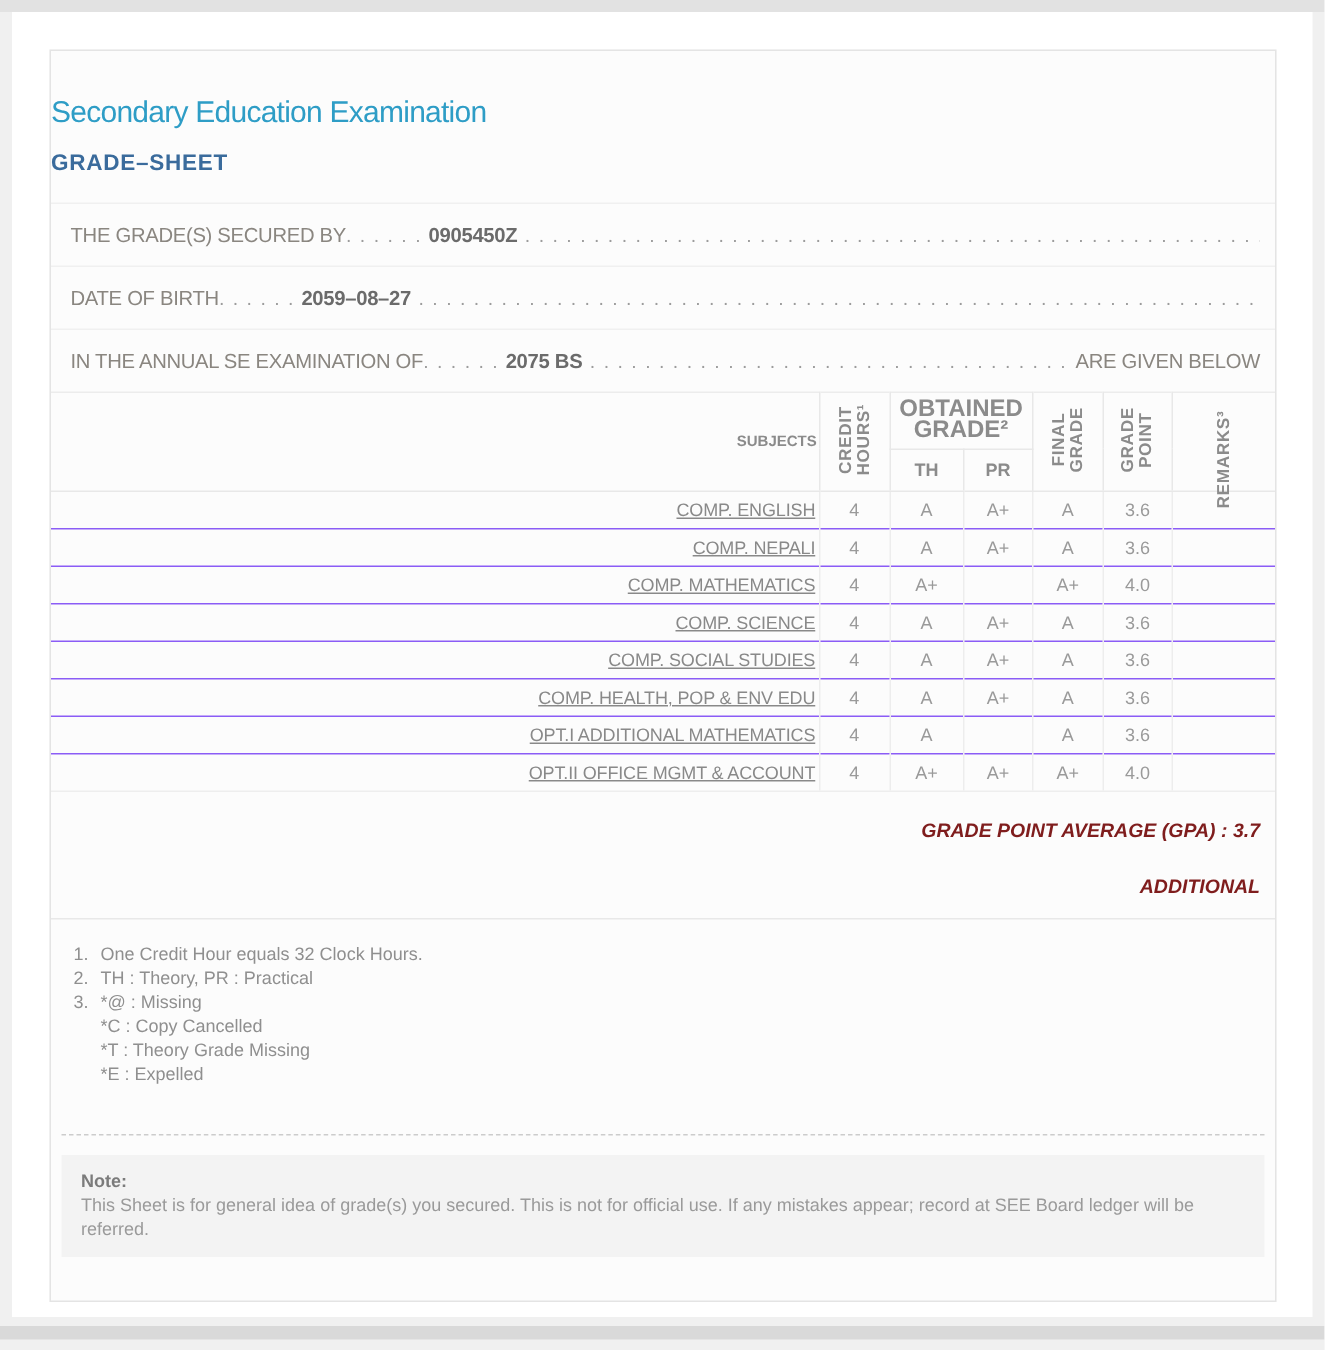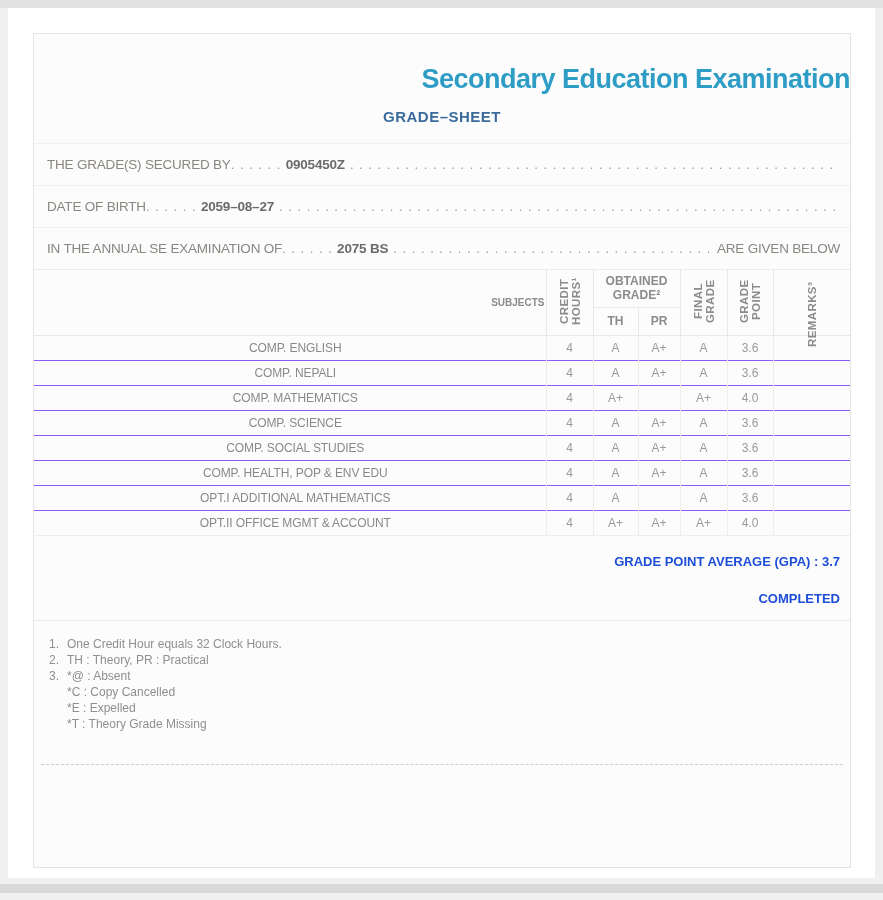--- a/index.html
+++ b/index.html
@@ -16,26 +16,26 @@
     position:absolute; top:8px; left:8px; right:8px; bottom:22px;
     background:#ffffff;
   }
   .card {
     position:absolute; left:25px; top:25px; width:818px; height:835px;
     background:#fcfcfc; border:1px solid #e4e4e4;
     padding-bottom:30px;
   }
   
   .title {
-    margin:30px 0 0; text-align:right;
-    font-size:27px; font-weight:bold; letter-spacing:-0.5px;
+    margin:30px 0 0; text-align:left;
+    font-size:20px; font-weight:normal; letter-spacing:-0.5px;
     color:#2e9dc6;
   }
   .subtitle {
-    margin:13px 0 0; text-align:center;
+    margin:13px 0 0; text-align:left;
     font-size:15px; font-weight:bold; letter-spacing:0.5px;
     color:#3a6b9c;
   }
   
   .info-block { margin-top:18px; }
   .info-row {
     display:flex; align-items:flex-start;
     border-top:1px solid #f0f0f0;
     padding:13px 10px 13px 13px;
     font-size:13.5px; color:#8a8680; letter-spacing:-0.2px;
@@ -51,21 +51,21 @@
   .suffix { margin-left:6px; }
   
   table { width:100%; border-collapse:collapse; border-top:1px solid #ececec; }
   th, td { font-size:12px; }
   thead th {
     font-weight:bold; color:#8b8b8b; text-align:center; vertical-align:middle;
     border-bottom:1px solid #e8e8e8;
   }
   th.subjects-h { text-align:right; padding-left:13px; font-size:10px; }
   th.obtained-h {
-    height:37px; font-size:12px; line-height:14px; padding:4px 6px;
+    height:37px; font-size:16px; line-height:14px; padding:4px 6px;
     border-left:1px solid #e8e8e8; border-right:1px solid #e8e8e8;
   }
   th.sub-h { height:28px; border-left:1px solid #e8e8e8; }
   th.sub-h:last-of-type { border-right:1px solid #e8e8e8; }
   th.vcol { border-left:1px solid #e8e8e8; height:66px; }
   th.remarks-h { position:relative; border-left:1px solid #e8e8e8; }
   .vtext {
     display:inline-block;
     writing-mode:vertical-rl; transform:rotate(180deg);
     font-weight:bold; font-size:11.5px; color:#8b8b8b;
@@ -73,29 +73,30 @@
   }
   .vtext.two-line { height:52px; }
   .vtext-remarks {
     position:absolute; top:5px; left:50%; margin-left:-6px; height:78px;
   }
   tbody td {
     padding:5px 2px; text-align:center; color:#9a9a9a;
     border-top:1px solid #8b5cf6;
   }
   tbody td.subject-cell {
-    text-align:center; padding-left:13px; color:#898989; letter-spacing:-0.1px;
+    text-align:right; padding-left:13px; color:#898989; letter-spacing:-0.1px;text-decoration:underline;
   }
   tbody td.bordered { border-left:1px solid #ededed; }
   tbody tr:first-child td { border-top:none; }
   
   .summary { border-top:1px solid #eeeeee; border-bottom:1px solid #e8e8e8; }
   .gpa-line, .status-line {
-    text-align:right; font-weight:bold; font-size:13px; color:#1d4ed8;
+    text-align:right; font-weight:bold; font-size:13px; color:#7f1d1d;
     padding-right:10px;
+    font-style:italic;
   }
   .gpa-line { padding-top:18px; }
   .status-line { padding-top:22px; padding-bottom:14px; }
   
   .footnotes { padding:15px 0 0 15px; font-size:12px; color:#8f8f8f; line-height:16px; }
   .fn-line { display:flex; }
   .fn-num { flex:0 0 18px; }
   .fn-text { flex:1; }
   
   .dash-sep { border-top:1px dashed #cccccc; margin:32px 7px 0; height:0; }
@@ -239,47 +240,51 @@
           <td class="bordered"></td>
         </tr>
       </tbody>
     </table>
 
     <div class="summary">
       <div class="gpa-line">
         <span>GRADE POINT AVERAGE (GPA) :</span>
         <span>3.7</span>
       </div>
-      <div class="status-line">COMPLETED</div>
+      <div class="status-line">ADDITIONAL</div>
     </div>
 
     <div class="footnotes">
       <div class="fn-line">
         <span class="fn-num">1.</span>
         <span class="fn-text">One Credit Hour equals 32 Clock Hours.</span>
       </div>
       <div class="fn-line">
         <span class="fn-num">2.</span>
         <span class="fn-text">TH : Theory, PR : Practical</span>
       </div>
       <div class="fn-line">
         <span class="fn-num">3.</span>
-        <span class="fn-text">*@ : Absent</span>
+        <span class="fn-text">*@ : Missing</span>
       </div>
       <div class="fn-line">
         <span class="fn-num"></span>
         <span class="fn-text">*C : Copy Cancelled</span>
       </div>
       <div class="fn-line">
         <span class="fn-num"></span>
+        <span class="fn-text">*T : Theory Grade Missing</span>
+      </div>
+      <div class="fn-line">
+        <span class="fn-num"></span>
         <span class="fn-text">*E : Expelled</span>
       </div>
-      <div class="fn-line">
-        <span class="fn-num"></span>
-        <span class="fn-text">*T : Theory Grade Missing</span>
-      </div>
     </div>
 
     <div class="dash-sep"></div>
 
+    <div class="note">
+      <div class="note-label">Note:</div>
+      <div>This Sheet is for general idea of grade(s) you secured. This is not for official use. If any mistakes appear; record at SEE Board ledger will be referred.</div>
+    </div>
 
   </div>
 </div>
 
 </body></html>

